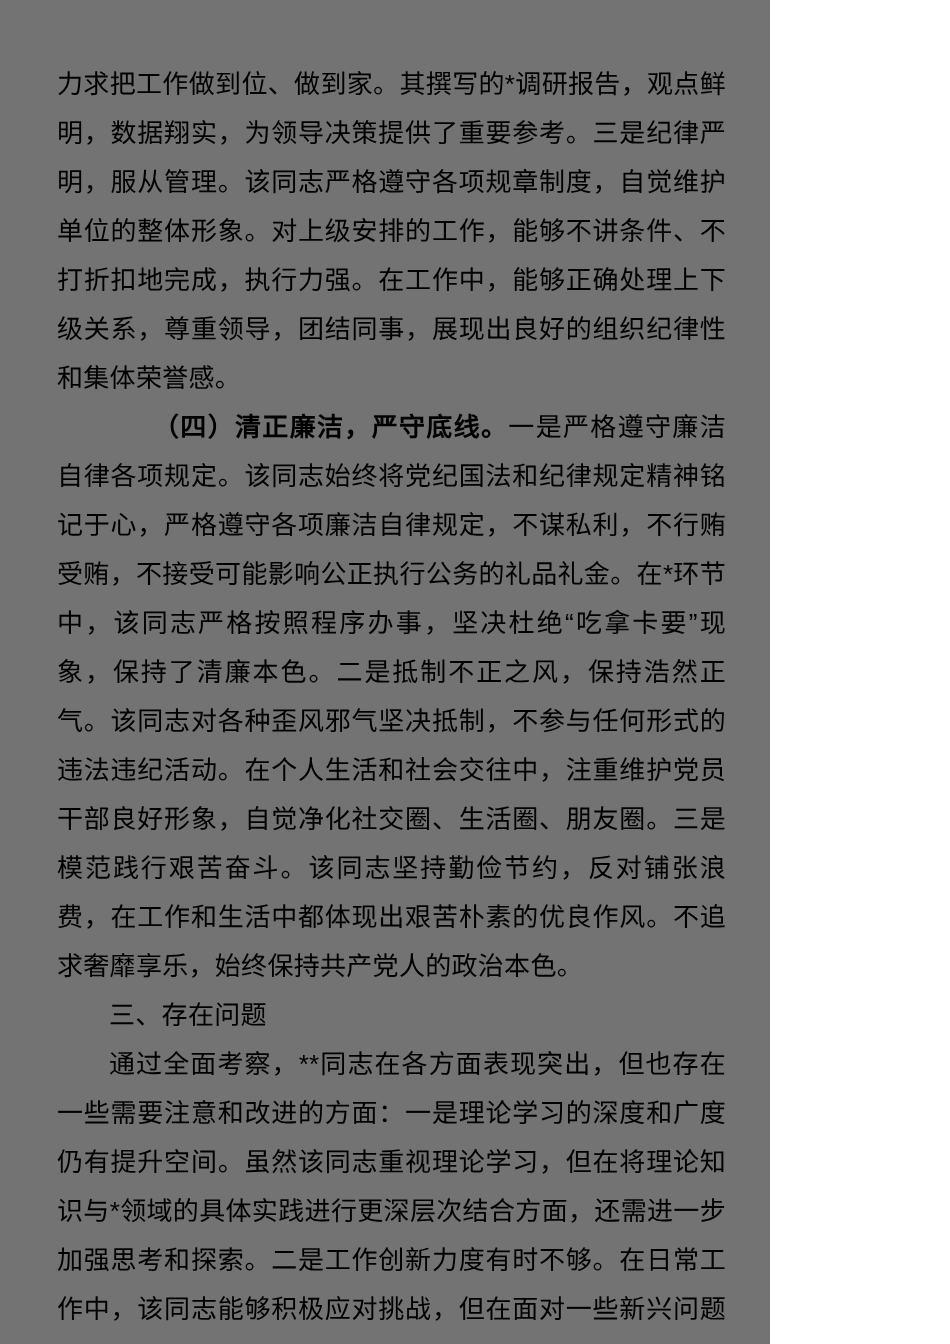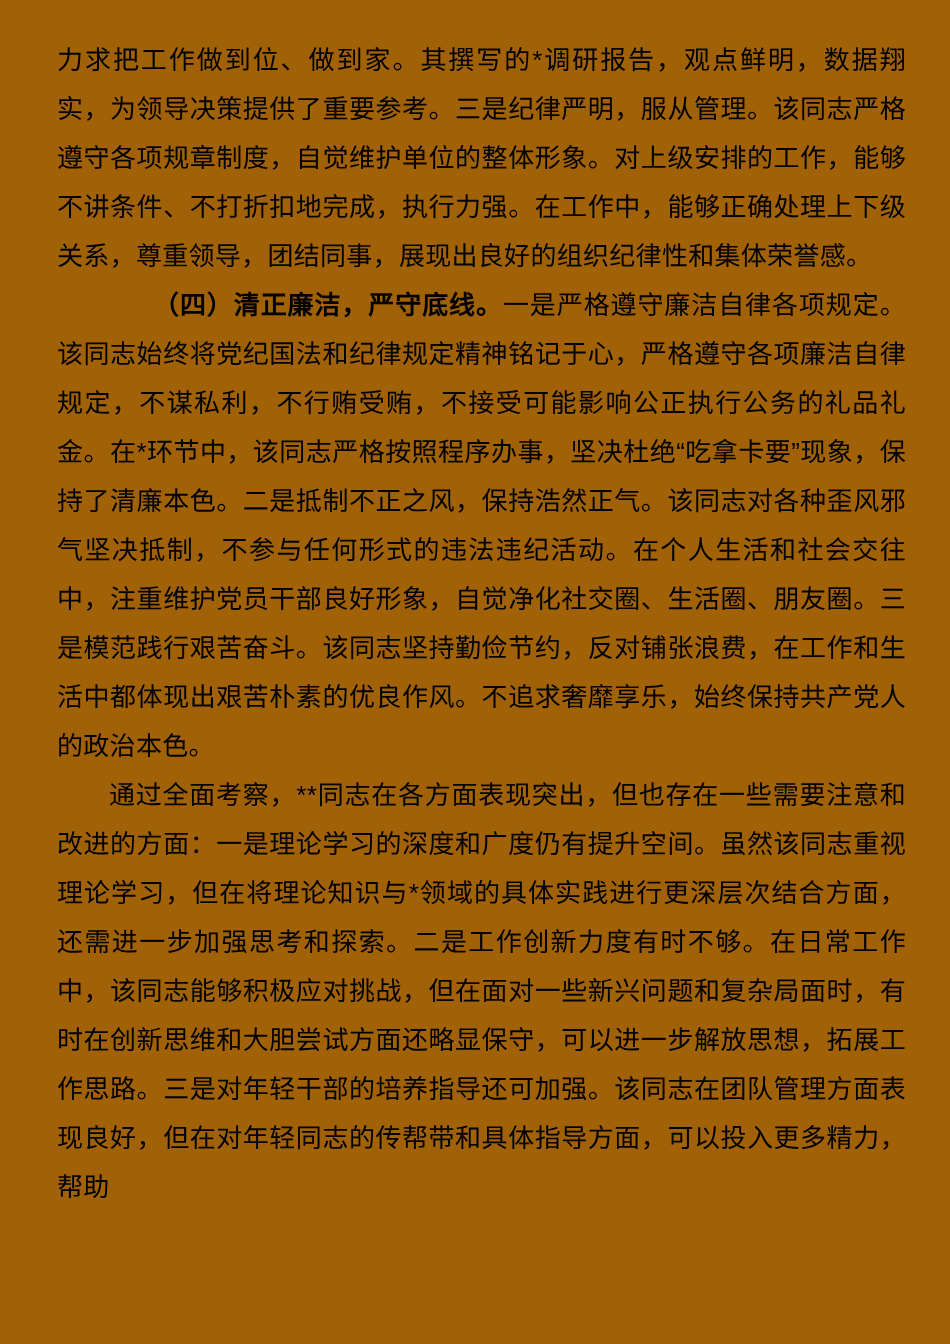--- a/index.html
+++ b/index.html
@@ -9,24 +9,24 @@
   }
   body {
     width: 950px;
     height: 1344px;
     overflow: hidden;
     font-family: "Liberation Sans", "DejaVu Sans", sans-serif;
     color: #000000;
   }
   .page {
     box-sizing: border-box;
-    width: 950px;
+    width: 770px;
     height: 1344px;
-    padding: 36px 44px 0 57px;
-    background: #a16207;
+    padding: 60px 44px 0 57px;
+    background: #737373;
   }
   .para {
     margin: 0;
     font-size: 26px;
     line-height: 49px;
     text-align: justify;
     text-justify: inter-ideograph;
     letter-spacing: 0.3px;
     word-break: break-all;
   }
@@ -40,16 +40,17 @@
 </style>
 </head>
 <body>
 
 <div class="page">
 
   <p class="para">力求把工作做到位、做到家。其撰写的*调研报告，观点鲜明，数据翔实，为领导决策提供了重要参考。三是纪律严明，服从管理。该同志严格遵守各项规章制度，自觉维护单位的整体形象。对上级安排的工作，能够不讲条件、不打折扣地完成，执行力强。在工作中，能够正确处理上下级关系，尊重领导，团结同事，展现出良好的组织纪律性和集体荣誉感。</p>
 
   <p class="para indent"><span class="bold-lead">（四）清正廉洁，严守底线。</span><span>一是严格遵守廉洁自律各项规定。该同志始终将党纪国法和纪律规定精神铭记于心，严格遵守各项廉洁自律规定，不谋私利，不行贿受贿，不接受可能影响公正执行公务的礼品礼金。在*环节中，该同志严格按照程序办事，坚决杜绝“吃拿卡要”现象，保持了清廉本色。二是抵制不正之风，保持浩然正气。该同志对各种歪风邪气坚决抵制，不参与任何形式的违法违纪活动。在个人生活和社会交往中，注重维护党员干部良好形象，自觉净化社交圈、生活圈、朋友圈。三是模范践行艰苦奋斗。该同志坚持勤俭节约，反对铺张浪费，在工作和生活中都体现出艰苦朴素的优良作风。不追求奢靡享乐，始终保持共产党人的政治本色。</span></p>
 
+  <p class="para indent">三、存在问题</p>
 
   <p class="para indent">通过全面考察，**同志在各方面表现突出，但也存在一些需要注意和改进的方面：一是理论学习的深度和广度仍有提升空间。虽然该同志重视理论学习，但在将理论知识与*领域的具体实践进行更深层次结合方面，还需进一步加强思考和探索。二是工作创新力度有时不够。在日常工作中，该同志能够积极应对挑战，但在面对一些新兴问题和复杂局面时，有时在创新思维和大胆尝试方面还略显保守，可以进一步解放思想，拓展工作思路。三是对年轻干部的培养指导还可加强。该同志在团队管理方面表现良好，但在对年轻同志的传帮带和具体指导方面，可以投入更多精力，帮助</p>
 
 </div>
 
 </body></html>

